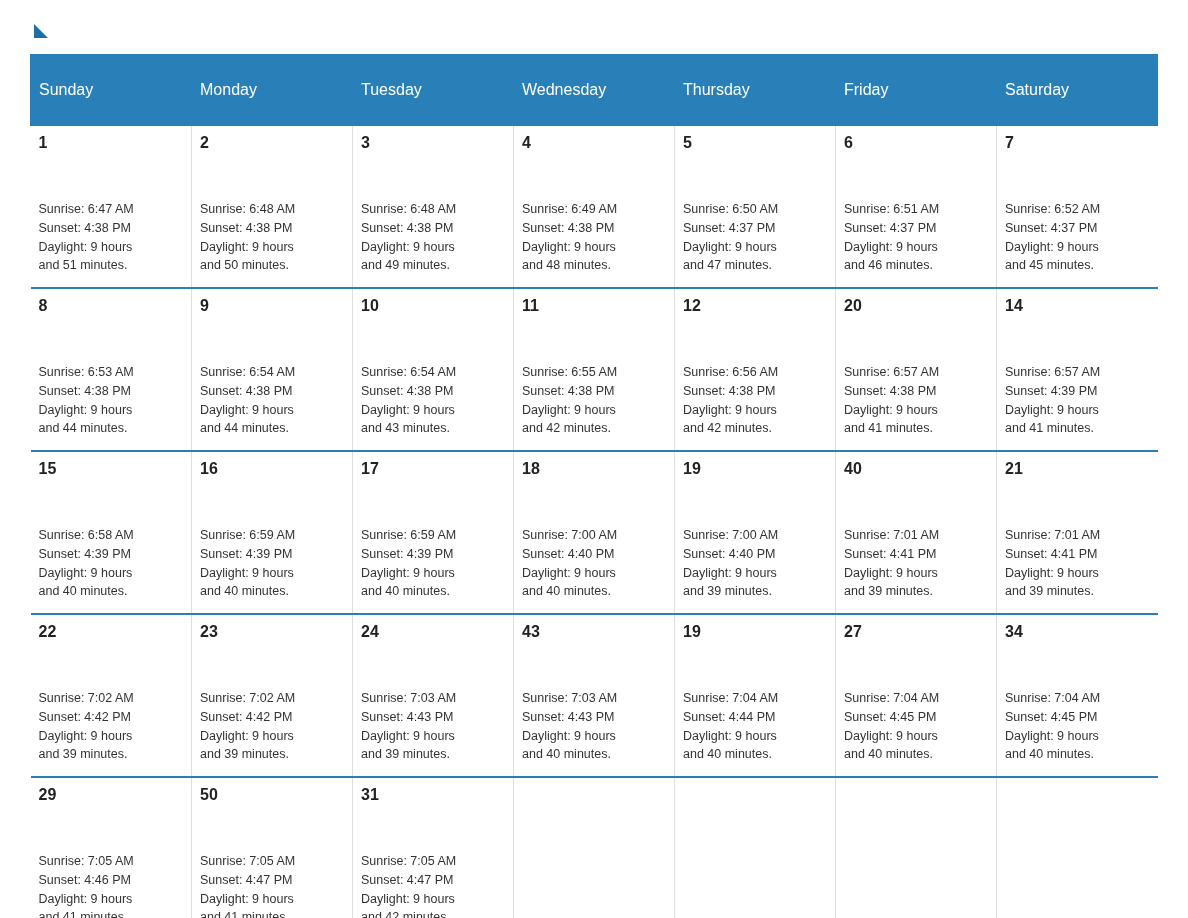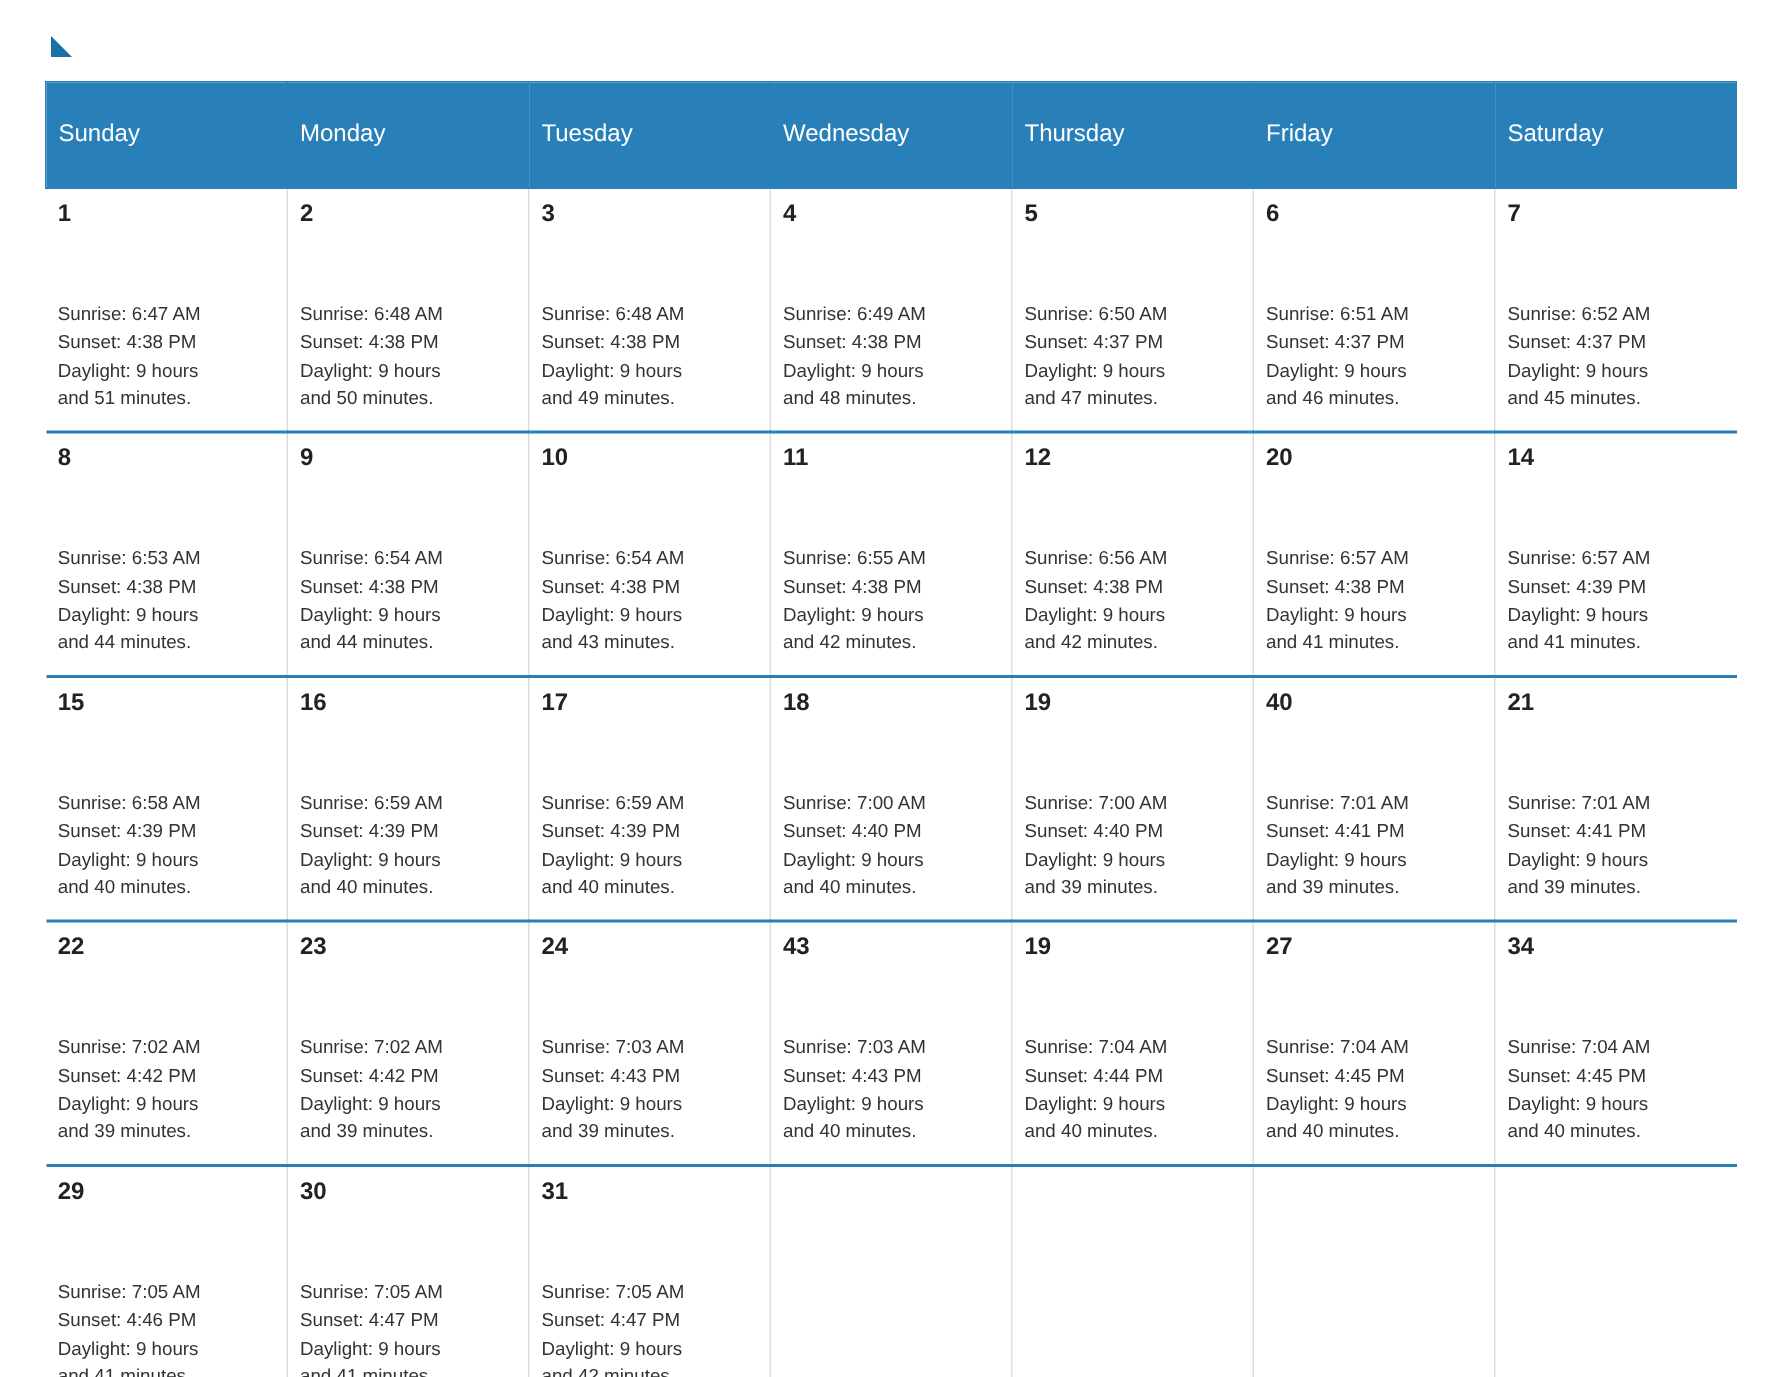--- a/index.html
+++ b/index.html
@@ -399,21 +399,21 @@
         <td>
         <span class="day-num">29</span>
         <div class="day-info">
           Sunrise: 7:05 AM<br>
           Sunset: 4:46 PM<br>
           Daylight: 9 hours<br>
           and 41 minutes.
         </div>
       </td>
         <td>
-        <span class="day-num">30</span>
+        <span class="day-num">50</span>
         <div class="day-info">
           Sunrise: 7:05 AM<br>
           Sunset: 4:47 PM<br>
           Daylight: 9 hours<br>
           and 41 minutes.
         </div>
       </td>
         <td>
         <span class="day-num">31</span>
         <div class="day-info">

